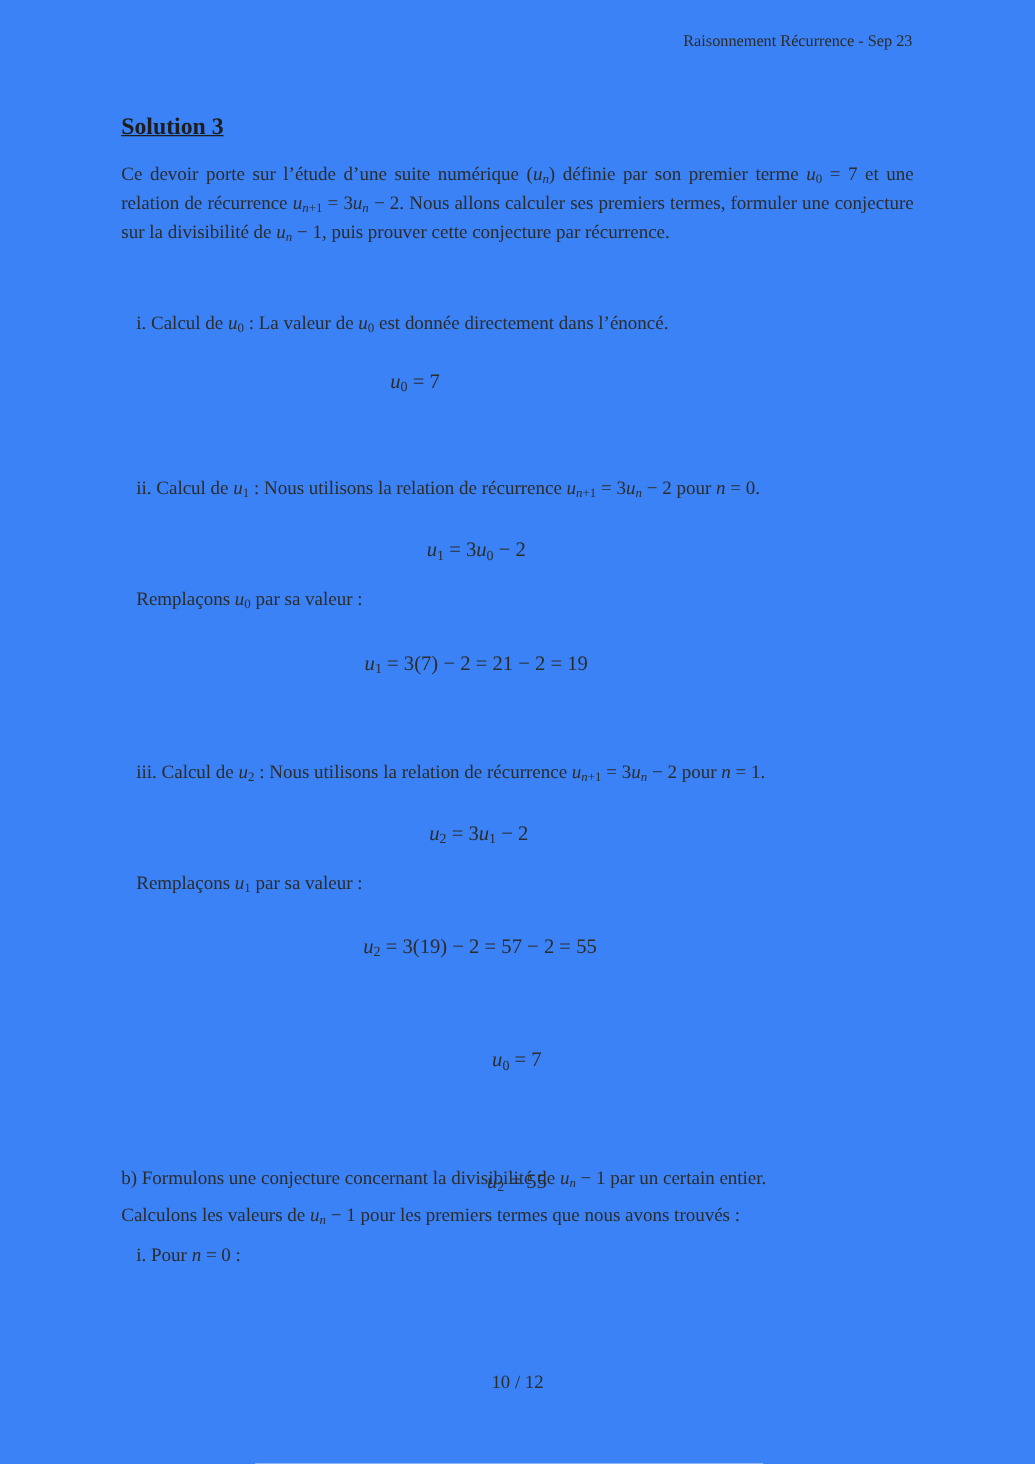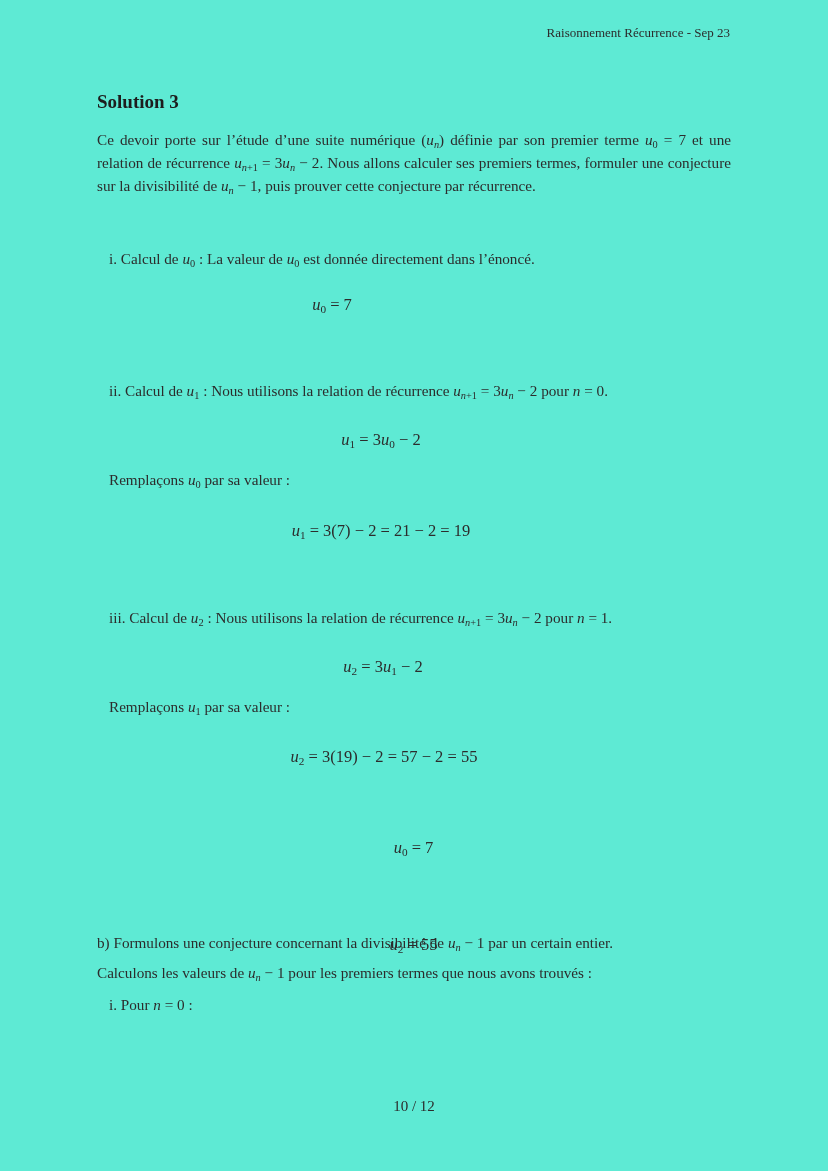--- a/index.html
+++ b/index.html
@@ -4,21 +4,21 @@
 <style>
   html, body {
     margin: 0;
     padding: 0;
     background: #ffffff;
   }
   .page {
     position: relative;
     width: 828px;
     height: 1171px;
-    background: #5eead4;
+    background: #3b82f6;
     overflow: hidden;
     font-family: "Liberation Serif", "DejaVu Serif", serif;
     color: #2c2c2c;
   }
   .blk {
     position: absolute;
     margin: 0;
     font-size: 15.2px;
     line-height: 23px;
   }
@@ -31,20 +31,21 @@
     text-align: right;
     color: #2c2c2c;
   }
   .title {
     top: 90px;
     left: 97px;
     font-size: 19px;
     line-height: 24px;
     font-weight: bold;
     color: #1d1d1d;
+    text-decoration: underline;
   }
   .body-par { left: 97px; width: 634px; }
   .justify  { text-align: justify; }
   .sub-par  { left: 109px; width: 622px; }
   .eq {
     left: 97px;
     text-align: center;
     font-size: 16.5px;
     line-height: 23px;
   }

